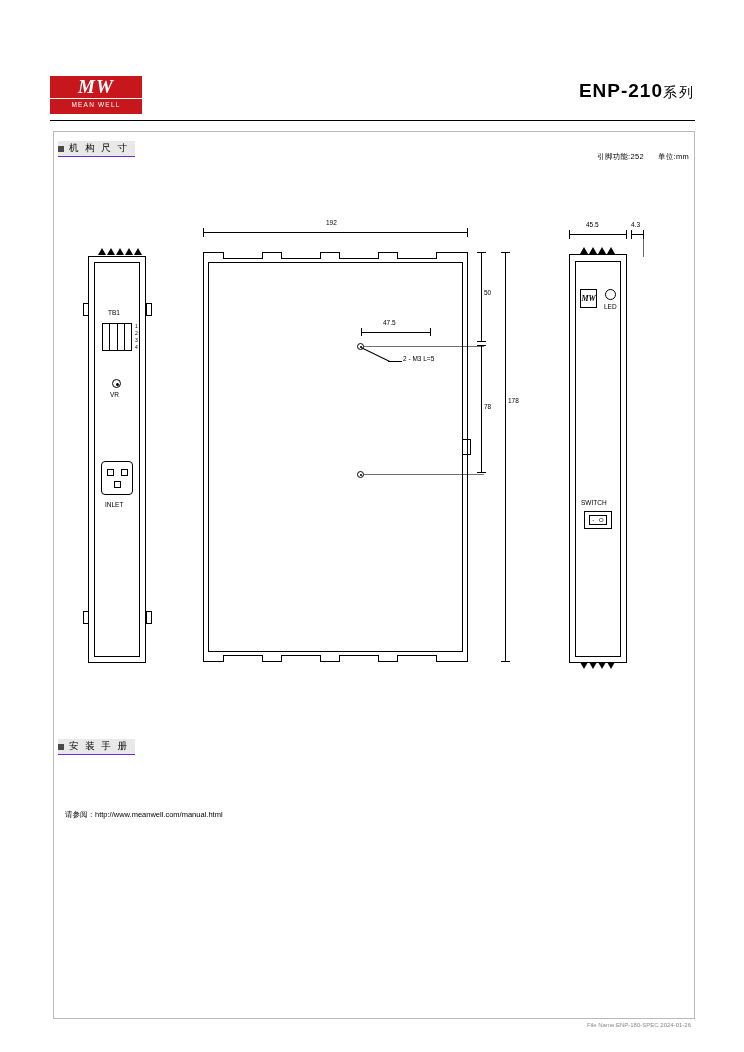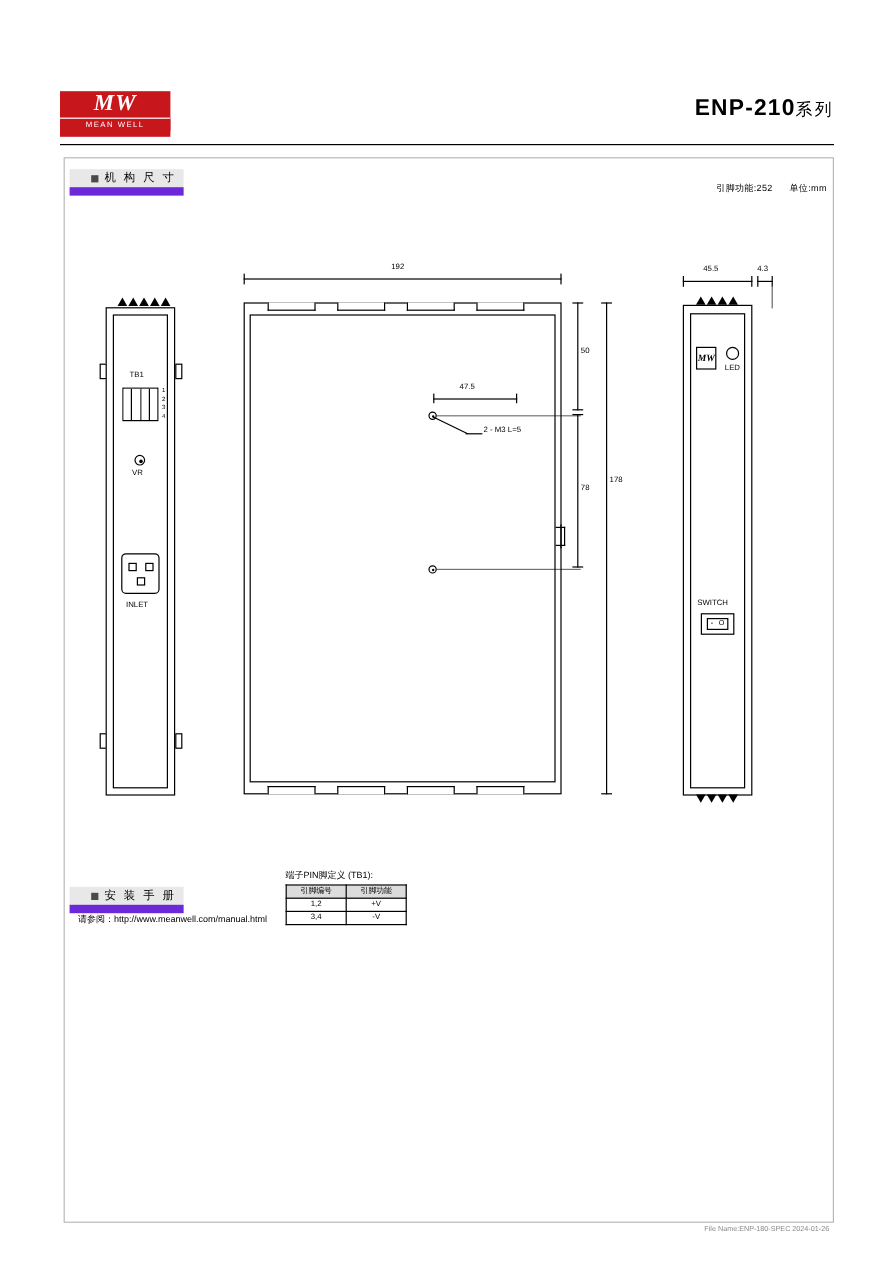--- a/index.html
+++ b/index.html
@@ -94,22 +94,22 @@
     border: 1px solid #b9b9b9;
   }
 
   
   .sec-head {
     position: absolute;
     display: flex;
     align-items: center;
     height: 15px;
     background: #e8e8e8;
-    border-bottom: 7px solid #6d28d9;
-    padding: 0 6px 0 18px;
+    border-bottom: 1px solid #6d28d9;
+    padding: 0 6px 0 0;
   }
   .sec-head .bullet {
     width: 6px; height: 6px;
     background: #4a4a4a;
     margin-right: 5px;
   }
   .sec-head .txt {
     font-size: 9.5px;
     letter-spacing: 2px;
     white-space: nowrap;
@@ -356,21 +356,21 @@
     position: absolute;
     left: 185px; top: 632px;
     font-size: 7.5px;
     line-height: 12px;
     white-space: nowrap;
   }
 
   
   .manual-link {
     position: absolute;
-    left: 65px; top: 761px;
+    left: 65px; top: 810px;
     font-size: 7.5px;
     white-space: nowrap;
   }
 
   .footer {
     position: absolute;
     right: 53px; top: 1022px;
     font-size: 6px;
     color: #8a8a8a;
     white-space: nowrap;
@@ -529,39 +529,18 @@
       <div class="ln vln" style="left:573px; top:99px; height:9px;"></div>
       <div class="dim" style="left:533px; top:90px;">45.5</div>
 
       <div class="ln hln" style="left:578px; top:103px; width:13px;"></div>
       <div class="ln vln" style="left:578px; top:99px; height:9px;"></div>
       <div class="ln vln" style="left:590px; top:99px; height:9px;"></div>
       <div class="dim" style="left:578px; top:90px;">4.3</div>
       <div class="ln vln" style="left:590px; top:108px; height:18px; opacity:.6;"></div>
     </div>
 
-    <div class="pin-wrap">
-      <div class="pin-title">端子PIN脚定义 (TB1):</div>
-      <table class="pin">
-        <thead>
-          <tr>
-            <th>引脚编号</th>
-            <th>引脚功能</th>
-          </tr>
-        </thead>
-        <tbody>
-          <tr>
-            <td>1,2</td>
-            <td>+V</td>
-          </tr>
-          <tr>
-            <td>3,4</td>
-            <td>-V</td>
-          </tr>
-        </tbody>
-      </table>
-    </div>
   </div>
 
   <div class="manual-link">请参阅：http://www.meanwell.com/manual.html</div>
 
   <div class="footer">File Name:ENP-180-SPEC  2024-01-26</div>
 </div>
 
 </body></html>

